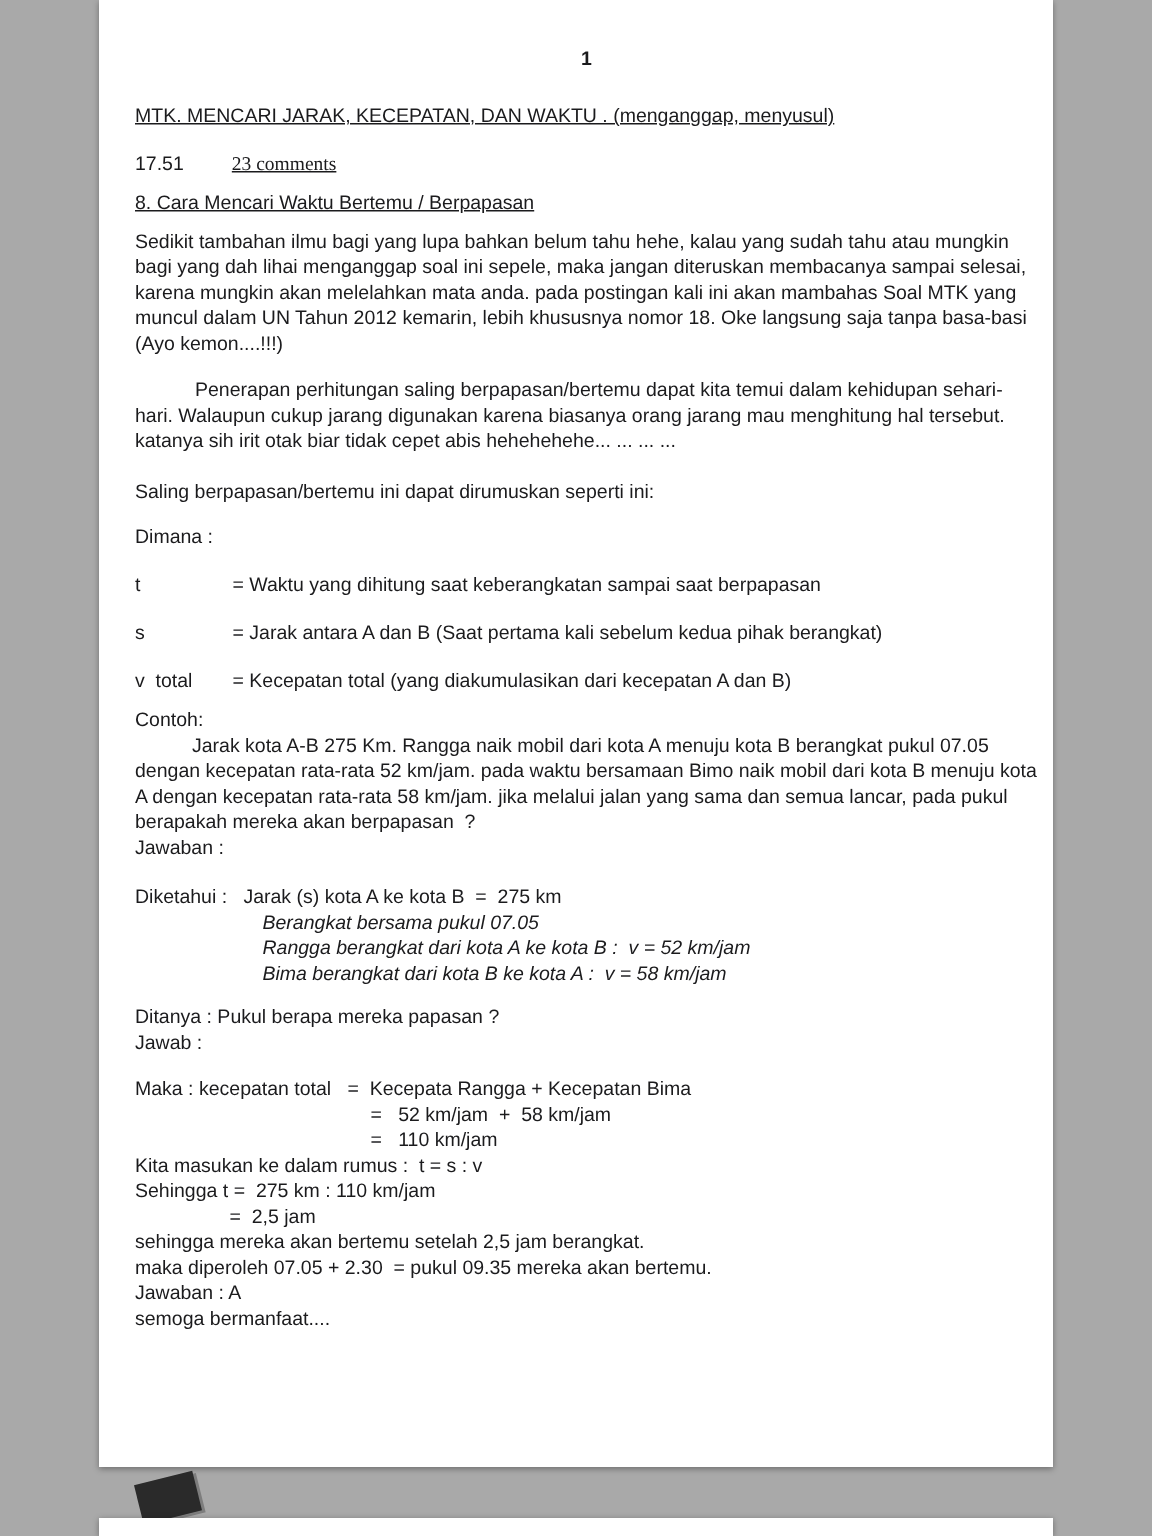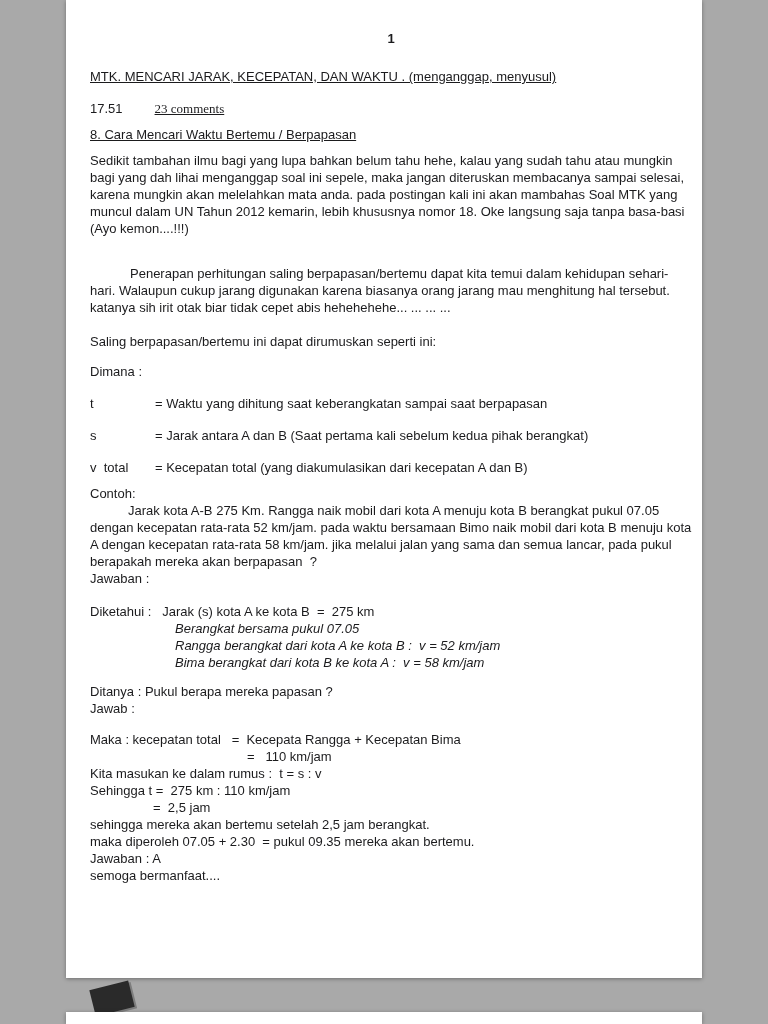--- a/index.html
+++ b/index.html
@@ -22,21 +22,21 @@
 
   .txt { font-size: 13px; line-height: 17px; white-space: pre-wrap; }
   .u { text-decoration: underline; }
 
   .page-number { margin-top: 30px; text-align: center; font-weight: bold; }
   .title   { margin-top: 21px; }
   .meta    { margin-top: 15px; display: flex; gap: 32px; }
   .link    { color: #1b1b1d; cursor: pointer; font-family: Liberation Serif, serif; }
   .heading { margin-top: 9px; }
   .para1   { margin-top: 9px; }
-  .para2   { margin-top: 28px; text-indent: 40px; }
+  .para2   { margin-top: 14px; text-indent: 40px; }
   .saling  { margin-top: 17px; }
   .dimana  { margin-top: 13px; }
   .defrow  { margin-top: 15px; display: flex; }
   .term    { flex: 0 0 65px; width: 65px; }
   .contoh-label { margin-top: 9px; }
   .contoh  { text-indent: 38px; }
   .diketahui { margin-top: 16px; }
   .dk-ind  { padding-left: 85px; font-style: italic; }
   .ditanya { margin-top: 12px; }
   .solution { margin-top: 14px; }
@@ -100,20 +100,21 @@
         <div class="txt dk-ind">Berangkat bersama pukul 07.05</div>
         <div class="txt dk-ind">Rangga berangkat dari kota A ke kota B :  v = 52 km/jam</div>
         <div class="txt dk-ind">Bima berangkat dari kota B ke kota A :  v = 58 km/jam</div>
       </div>
 
       <div class="txt ditanya">Ditanya : Pukul berapa mereka papasan ?</div>
       <div class="txt">Jawab :</div>
 
       <div class="solution">
         <div class="txt">Maka : kecepatan total   =  Kecepata Rangga + Kecepatan Bima</div>
+        <div class="txt sol-eq">=   52 km/jam  +  58 km/jam</div>
         <div class="txt sol-eq">=   110 km/jam</div>
         <div class="txt">Kita masukan ke dalam rumus :  t = s : v</div>
         <div class="txt">Sehingga t =  275 km : 110 km/jam</div>
         <div class="txt sol-eq2">=  2,5 jam</div>
         <div class="txt">sehingga mereka akan bertemu setelah 2,5 jam berangkat.</div>
         <div class="txt">maka diperoleh 07.05 + 2.30  = pukul 09.35 mereka akan bertemu.</div>
         <div class="txt">Jawaban : A</div>
         <div class="txt">semoga bermanfaat....</div>
       </div>
 

